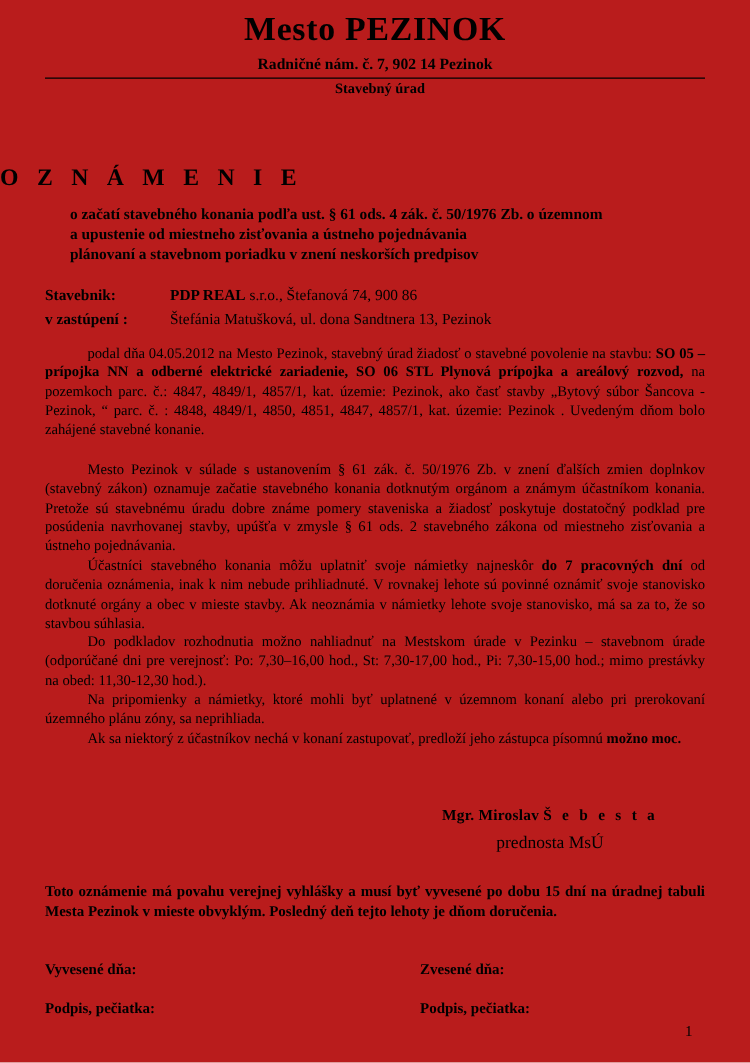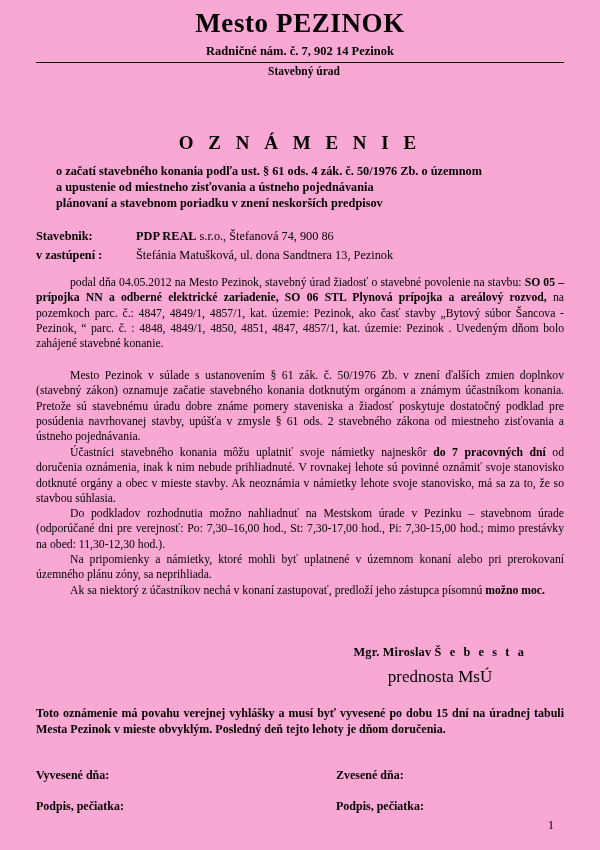--- a/index.html
+++ b/index.html
@@ -13,21 +13,21 @@
     position: relative;
     font-family: "Liberation Serif", "DejaVu Serif", serif;
     color: #000000;
     overflow: hidden;
   }
   .page {
     position: absolute;
     left: 0; top: 0;
     width: 600px;
     height: 850px;
-    background: #f9a8d4;
+    background: #b91c1c;
   }
 
   
   .org-title {
     position: absolute;
     left: 0; top: 8px;
     width: 600px;
     text-align: center;
     font-size: 27px;
     font-weight: bold;
@@ -62,21 +62,20 @@
     font-size: 11.5px;
     line-height: 14.5px;
   }
   .meta div { white-space: nowrap; }
 
   
   .doc-title {
     position: absolute;
     left: 0; top: 132px;
     width: 600px;
-    text-align: center;
     font-size: 19px;
     font-weight: bold;
     letter-spacing: 5px;
   }
   .doc-subtitle {
     position: absolute;
     left: 56px; top: 163px;
     width: 488px;
     font-size: 12.3px;
     font-weight: bold;
@@ -121,21 +120,21 @@
   
   .sig {
     position: absolute;
     left: 300px; top: 645px;
     width: 280px;
     text-align: center;
     font-size: 12.3px;
   }
   .sig .name { font-weight: bold; letter-spacing: 0.2px; }
   .sig .name .sp { letter-spacing: 2.6px; }
-  .sig .role { font-weight: normal; margin-top: 7px; font-size: 17px; }
+  .sig .role { font-weight: normal; margin-top: 7px; font-size: 14px; }
 
   
   .notice {
     position: absolute;
     left: 36px; top: 705px;
     width: 528px;
     font-size: 12px;
     line-height: 16px;
     font-weight: bold;
     text-align: justify;

